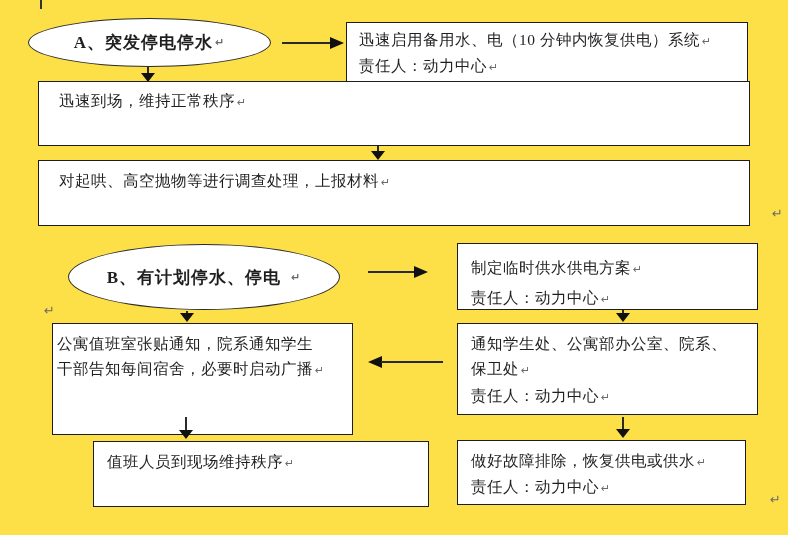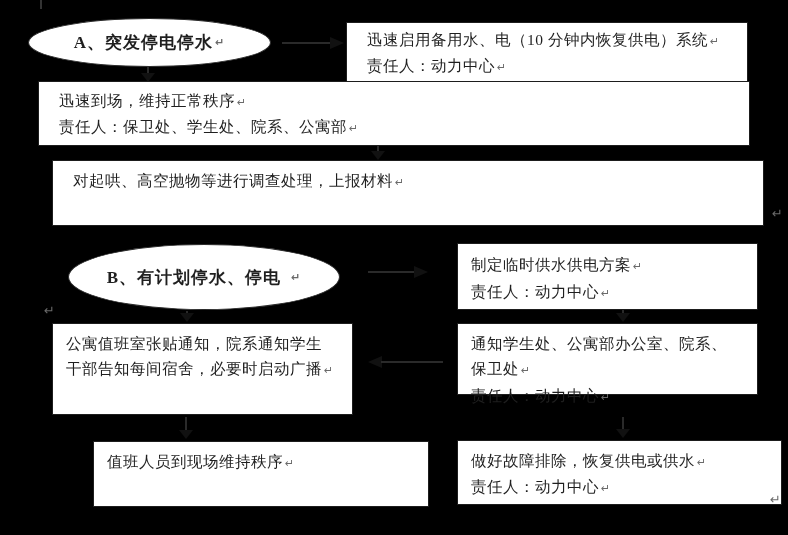--- a/index.html
+++ b/index.html
@@ -1,19 +1,19 @@
 <!DOCTYPE html>
 <html><head>
 <meta charset="utf-8">
 <style>
   html,body{margin:0;padding:0;background:#fff;}
   .page{
     position:relative;
     width:788px;height:535px;
-    background:#000000;
+    background:#fde047;
     font-family:"Liberation Serif","DejaVu Serif",serif;
     color:#1f1f1f;
     overflow:hidden;
     text-decoration:underline;
   }
   
   .box{
     position:absolute;
     border:1.4px solid #1d1d1d;
     background:#ffffff;
@@ -69,87 +69,86 @@
   <div class="cursor" style="left:40px;top:0;"></div>
 
   <div class="ellipse" style="left:28px;top:18px;width:243px;height:49px;">
     <span>A、突发停电停水</span>
       <span class="mark">↵</span>
   </div>
 
   <div class="shaft-h" style="left:282px;top:42px;width:50px;"></div>
   <div class="head-right" style="left:330px;top:37px;"></div>
 
-  <div class="box z2" style="left:346px;top:22px;width:402px;height:60px;padding:5px 0 0 20px;">
+  <div class="box z2" style="left:346px;top:22px;width:402px;height:60px;padding:5px 0 0 12px;">
     <div class="tl"><span>迅速启用备用水、电（10 分钟内恢复供电）系统</span><span class="mark">↵</span></div>
     <div class="tl"><span>责任人：动力中心</span><span class="mark">↵</span></div>
   </div>
 
   <div class="shaft-v" style="left:147px;top:67px;height:7px;"></div>
   <div class="head-down" style="left:141px;top:73px;"></div>
 
   <div class="box" style="left:38px;top:81px;width:712px;height:65px;padding:7px 0 0 20px;">
     <div class="tl"><span>迅速到场，维持正常秩序</span><span class="mark">↵</span></div>
-    <div class="tl"><span>责任人：保卫处、学生处、院系、公寓部</span><span class="mark">↵</span></div>
   </div>
 
   <div class="shaft-v" style="left:377px;top:146px;height:6px;"></div>
   <div class="head-down" style="left:371px;top:151px;"></div>
 
-  <div class="box" style="left:52px;top:160px;width:712px;height:66px;padding:8px 0 0 20px;">
+  <div class="box" style="left:38px;top:160px;width:712px;height:66px;padding:8px 0 0 20px;">
     <div class="tl"><span>对起哄、高空抛物等进行调查处理，上报材料</span><span class="mark">↵</span></div>
   </div>
 
   <div class="pilcrow" style="left:772px;top:206px;">↵</div>
 
   <div class="ellipse" style="left:68px;top:244px;width:272px;height:66px;gap:8px;">
     <span>B、有计划停水、停电</span>
       <span class="mark">↵</span>
   </div>
 
   <div class="shaft-h" style="left:368px;top:271px;width:48px;"></div>
   <div class="head-right" style="left:414px;top:266px;"></div>
 
   <div class="box" style="left:457px;top:243px;width:301px;height:67px;padding:8px 0 0 13px;">
-    <div class="tl" style="line-height:25px;"><span>制定临时供水供电方案</span><span class="mark">↵</span></div>
+    <div class="tl" style="line-height:31px;"><span>制定临时供水供电方案</span><span class="mark">↵</span></div>
     <div class="tl" style="line-height:25px;"><span>责任人：动力中心</span><span class="mark">↵</span></div>
   </div>
 
   <div class="shaft-v" style="left:622px;top:310px;height:5px;"></div>
   <div class="head-down" style="left:616px;top:313px;"></div>
 
   <div class="shaft-v" style="left:186px;top:311px;height:4px;"></div>
   <div class="head-down" style="left:180px;top:313px;"></div>
 
   <div class="pilcrow" style="left:44px;top:303px;">↵</div>
 
-  <div class="box" style="left:457px;top:323px;width:301px;height:72px;padding:7px 16px 0 13px;">
+  <div class="box" style="left:457px;top:323px;width:301px;height:92px;padding:7px 16px 0 13px;">
     <div class="tl" style="line-height:25px;"><span>通知学生处、公寓部办公室、院系、</span></div>
     <div class="tl" style="line-height:25px;"><span>保卫处</span><span class="mark">↵</span></div>
     <div class="tl" style="line-height:25px;"><span>责任人：动力中心</span><span class="mark">↵</span></div>
   </div>
 
-  <div class="box" style="left:52px;top:323px;width:301px;height:92px;padding:7px 0 0 13px;">
+  <div class="box" style="left:52px;top:323px;width:301px;height:112px;padding:7px 0 0 4px;">
     <div class="tl" style="line-height:25px;"><span>公寓值班室张贴通知，院系通知学生</span></div>
     <div class="tl" style="line-height:25px;"><span>干部告知每间宿舍，必要时启动广播</span><span class="mark">↵</span></div>
   </div>
 
   <div class="head-left" style="left:368px;top:356px;"></div>
   <div class="shaft-h" style="left:381px;top:361px;width:62px;"></div>
 
   <div class="shaft-v" style="left:185px;top:417px;height:14px;"></div>
   <div class="head-down" style="left:179px;top:430px;"></div>
 
   <div class="shaft-v" style="left:622px;top:417px;height:13px;"></div>
   <div class="head-down" style="left:616px;top:429px;"></div>
 
   <div class="box" style="left:53px;top:441px;width:336px;height:66px;padding:8px 0 0 13px;margin-left:40px;">
     <div class="tl"><span>值班人员到现场维持秩序</span><span class="mark">↵</span></div>
   </div>
 
-  <div class="box" style="left:457px;top:440px;width:325px;height:65px;padding:8px 4px 0 13px;">
+  <div class="box" style="left:457px;top:440px;width:289px;height:65px;padding:8px 4px 0 13px;">
     <div class="tl"><span>做好故障排除，恢复供电或供水</span><span class="mark">↵</span></div>
     <div class="tl"><span>责任人：动力中心</span><span class="mark">↵</span></div>
   </div>
 
   <div class="pilcrow" style="left:770px;top:492px;">↵</div>
 
 </div>
 
 </body></html>

